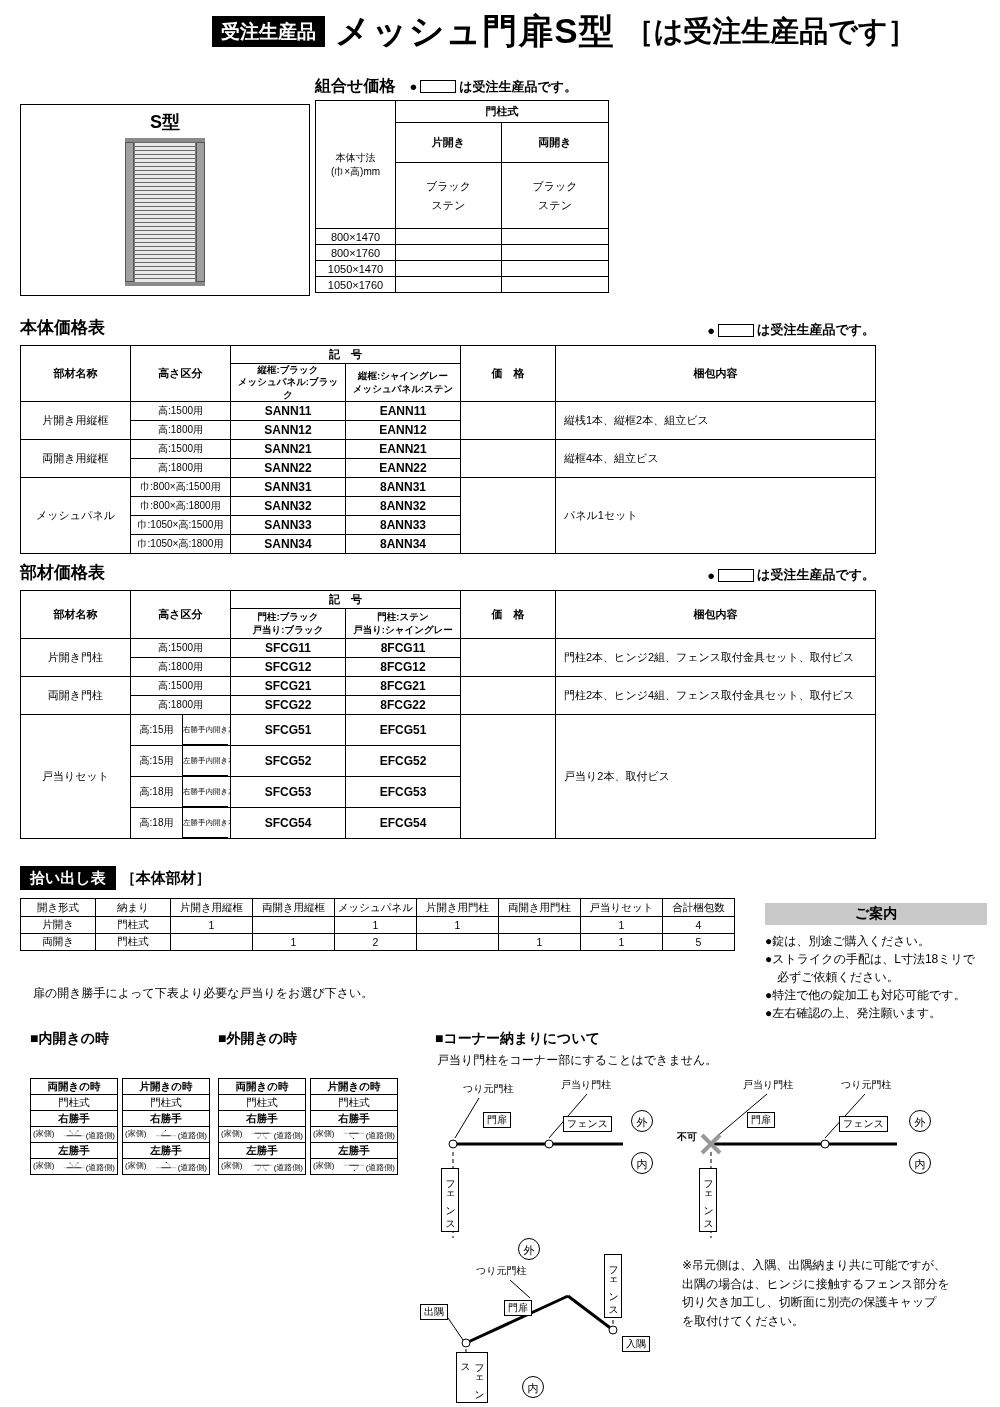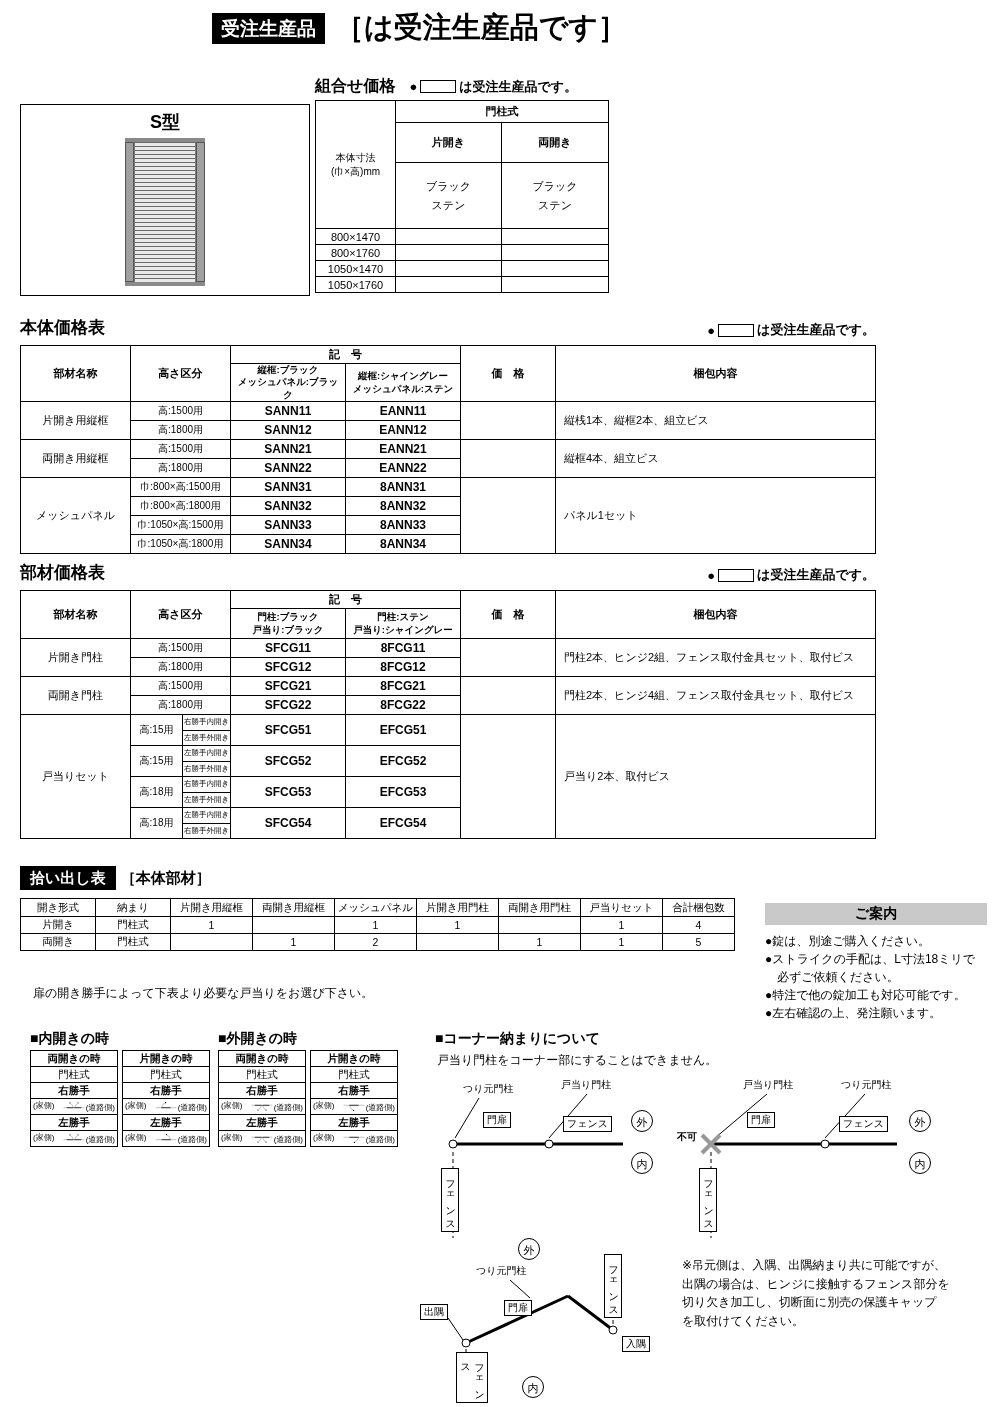--- a/index.html
+++ b/index.html
@@ -38,21 +38,21 @@
   .combo-table .sizehead{font-size:10px;}
   .combo-table .fin{line-height:1.7;}
   .price-table{left:20px;width:855px;}
   .price-table .subhead{font-size:9.5px;line-height:1.3;font-weight:bold;}
   .price-table .code{font-weight:bold;font-size:12px;}
   .price-table .pack{text-align:left;padding-left:8px;font-size:11px;}
   .price-table .hname{font-size:10px;}
   td.nopad{padding:0;}
   .hsplit{display:flex;height:30px;align-items:stretch;}
   .hmain{flex:1;display:flex;align-items:center;justify-content:center;font-size:10px;}
-  .hsub{width:48px;border-left:1px solid #000;display:flex;flex-direction:column;}
+  .hsub{width:48px;border-left:1px solid #000;display:flex;flex-direction:row;}
   .hsub span{flex:1;font-size:7.5px;display:flex;align-items:center;justify-content:center;white-space:nowrap;}
   .hsub span:first-child{border-bottom:1px solid #000;}
 
   .pickup-head{position:absolute;left:20px;top:866px;display:flex;align-items:center;gap:5px;}
   .blackbox{background:#000;color:#fff;font-weight:bold;font-size:15px;padding:3px 10px;line-height:1.2;}
   .pk-sub{font-size:15px;font-weight:bold;}
   .pickup-table{left:20px;top:898px;width:714px;}
   .pickup-table td{font-size:10.5px;height:17px;}
 
   
@@ -60,21 +60,21 @@
   .guide-title{background:#c9c9c9;text-align:center;font-weight:bold;font-size:14px;padding:2px 0;}
   .guide-items{margin-top:7px;font-size:12px;line-height:1.5;}
   .guide-items div{padding-left:1em;text-indent:-1em;}
 
   
   .selnote{position:absolute;left:20px;top:984px;font-size:13px;line-height:1.55;}
   .selnote .d{font-size:12px;padding-left:13px;}
 
   
   .swing-title{position:absolute;font-size:14px;font-weight:bold;}
-  .mini{width:88px;}
+  .mini{width:88px;margin-top:28px;}
   .mini td{height:16px;font-size:10.5px;padding:0;}
   .diag{height:62px;position:relative;}
   .ie{position:absolute;top:1px;left:2px;font-size:8px;z-index:2;}
   .doro{position:absolute;bottom:1px;right:2px;font-size:8px;z-index:2;}
   .dsvg{position:absolute;left:0;top:0;width:100%;height:100%;}
   .dsvg line{stroke:#000;stroke-width:1;}
   .dsvg .leaf{stroke-width:3;}
   .dsvg .arc{stroke:#000;stroke-width:1;fill:none;}
 
   
@@ -101,20 +101,21 @@
     <marker id="ah" markerWidth="7" markerHeight="7" refX="5" refY="3" orient="auto">
       <path d="M0,0 L6,3 L0,6 z" fill="#000"></path>
     </marker>
   </defs>
 </svg>
 
 <div class="page">
 
   <div class="hdr">
     <span class="badge">受注生産品</span>
+    <span class="ttl">メッシュ門扉S型</span>
     <span class="sttl">［は受注生産品です］</span>
   </div>
 
   <div class="pbox">
     <div class="plabel">S型</div>
     <div class="gate">
       <div class="stile"></div>
       <div class="mesh"></div>
       <div class="stile"></div>
     </div>

